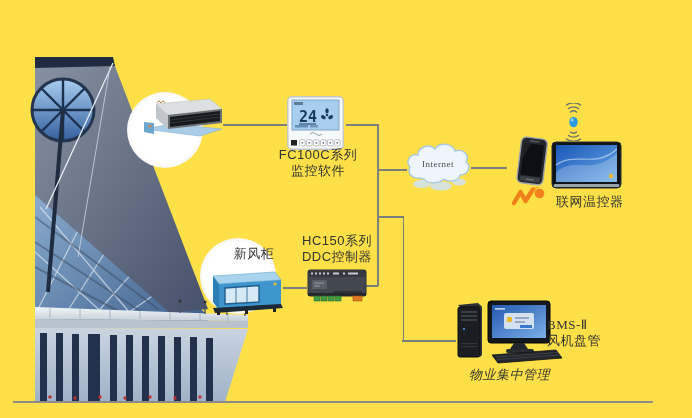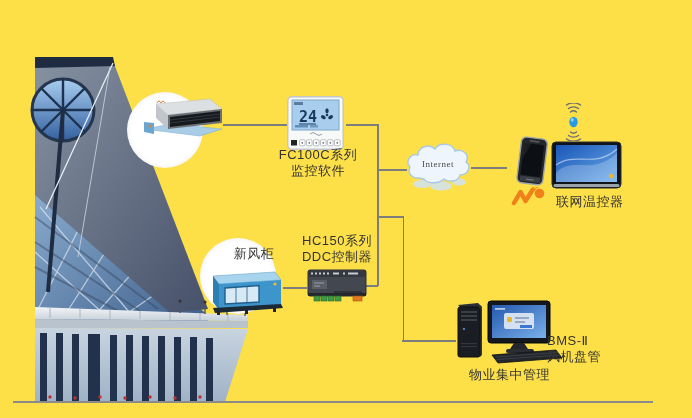--- a/index.html
+++ b/index.html
@@ -325,20 +325,20 @@
 
   <div class="label center" style="left:226px;top:246px;width:56px;">新风柜</div>
 
   <div class="label center" style="left:298px;top:233px;width:78px;">
     <div>HC150系列</div>
     <div>DDC控制器</div>
   </div>
 
   <div class="label" style="left:556px;top:194px;">联网温控器</div>
 
-  <div class="label" style="left:547px;top:333px;">
+  <div class="label" style="left:547px;top:317px;font-family:Liberation Serif, serif;">
     <div>BMS-Ⅱ</div>
     <div>风机盘管</div>
   </div>
 
-  <div class="label" style="left:469px;top:367px;">物业集中管理</div>
+  <div class="label" style="left:469px;top:367px;font-style:italic;">物业集中管理</div>
 
 </div>
 
 </body></html>

